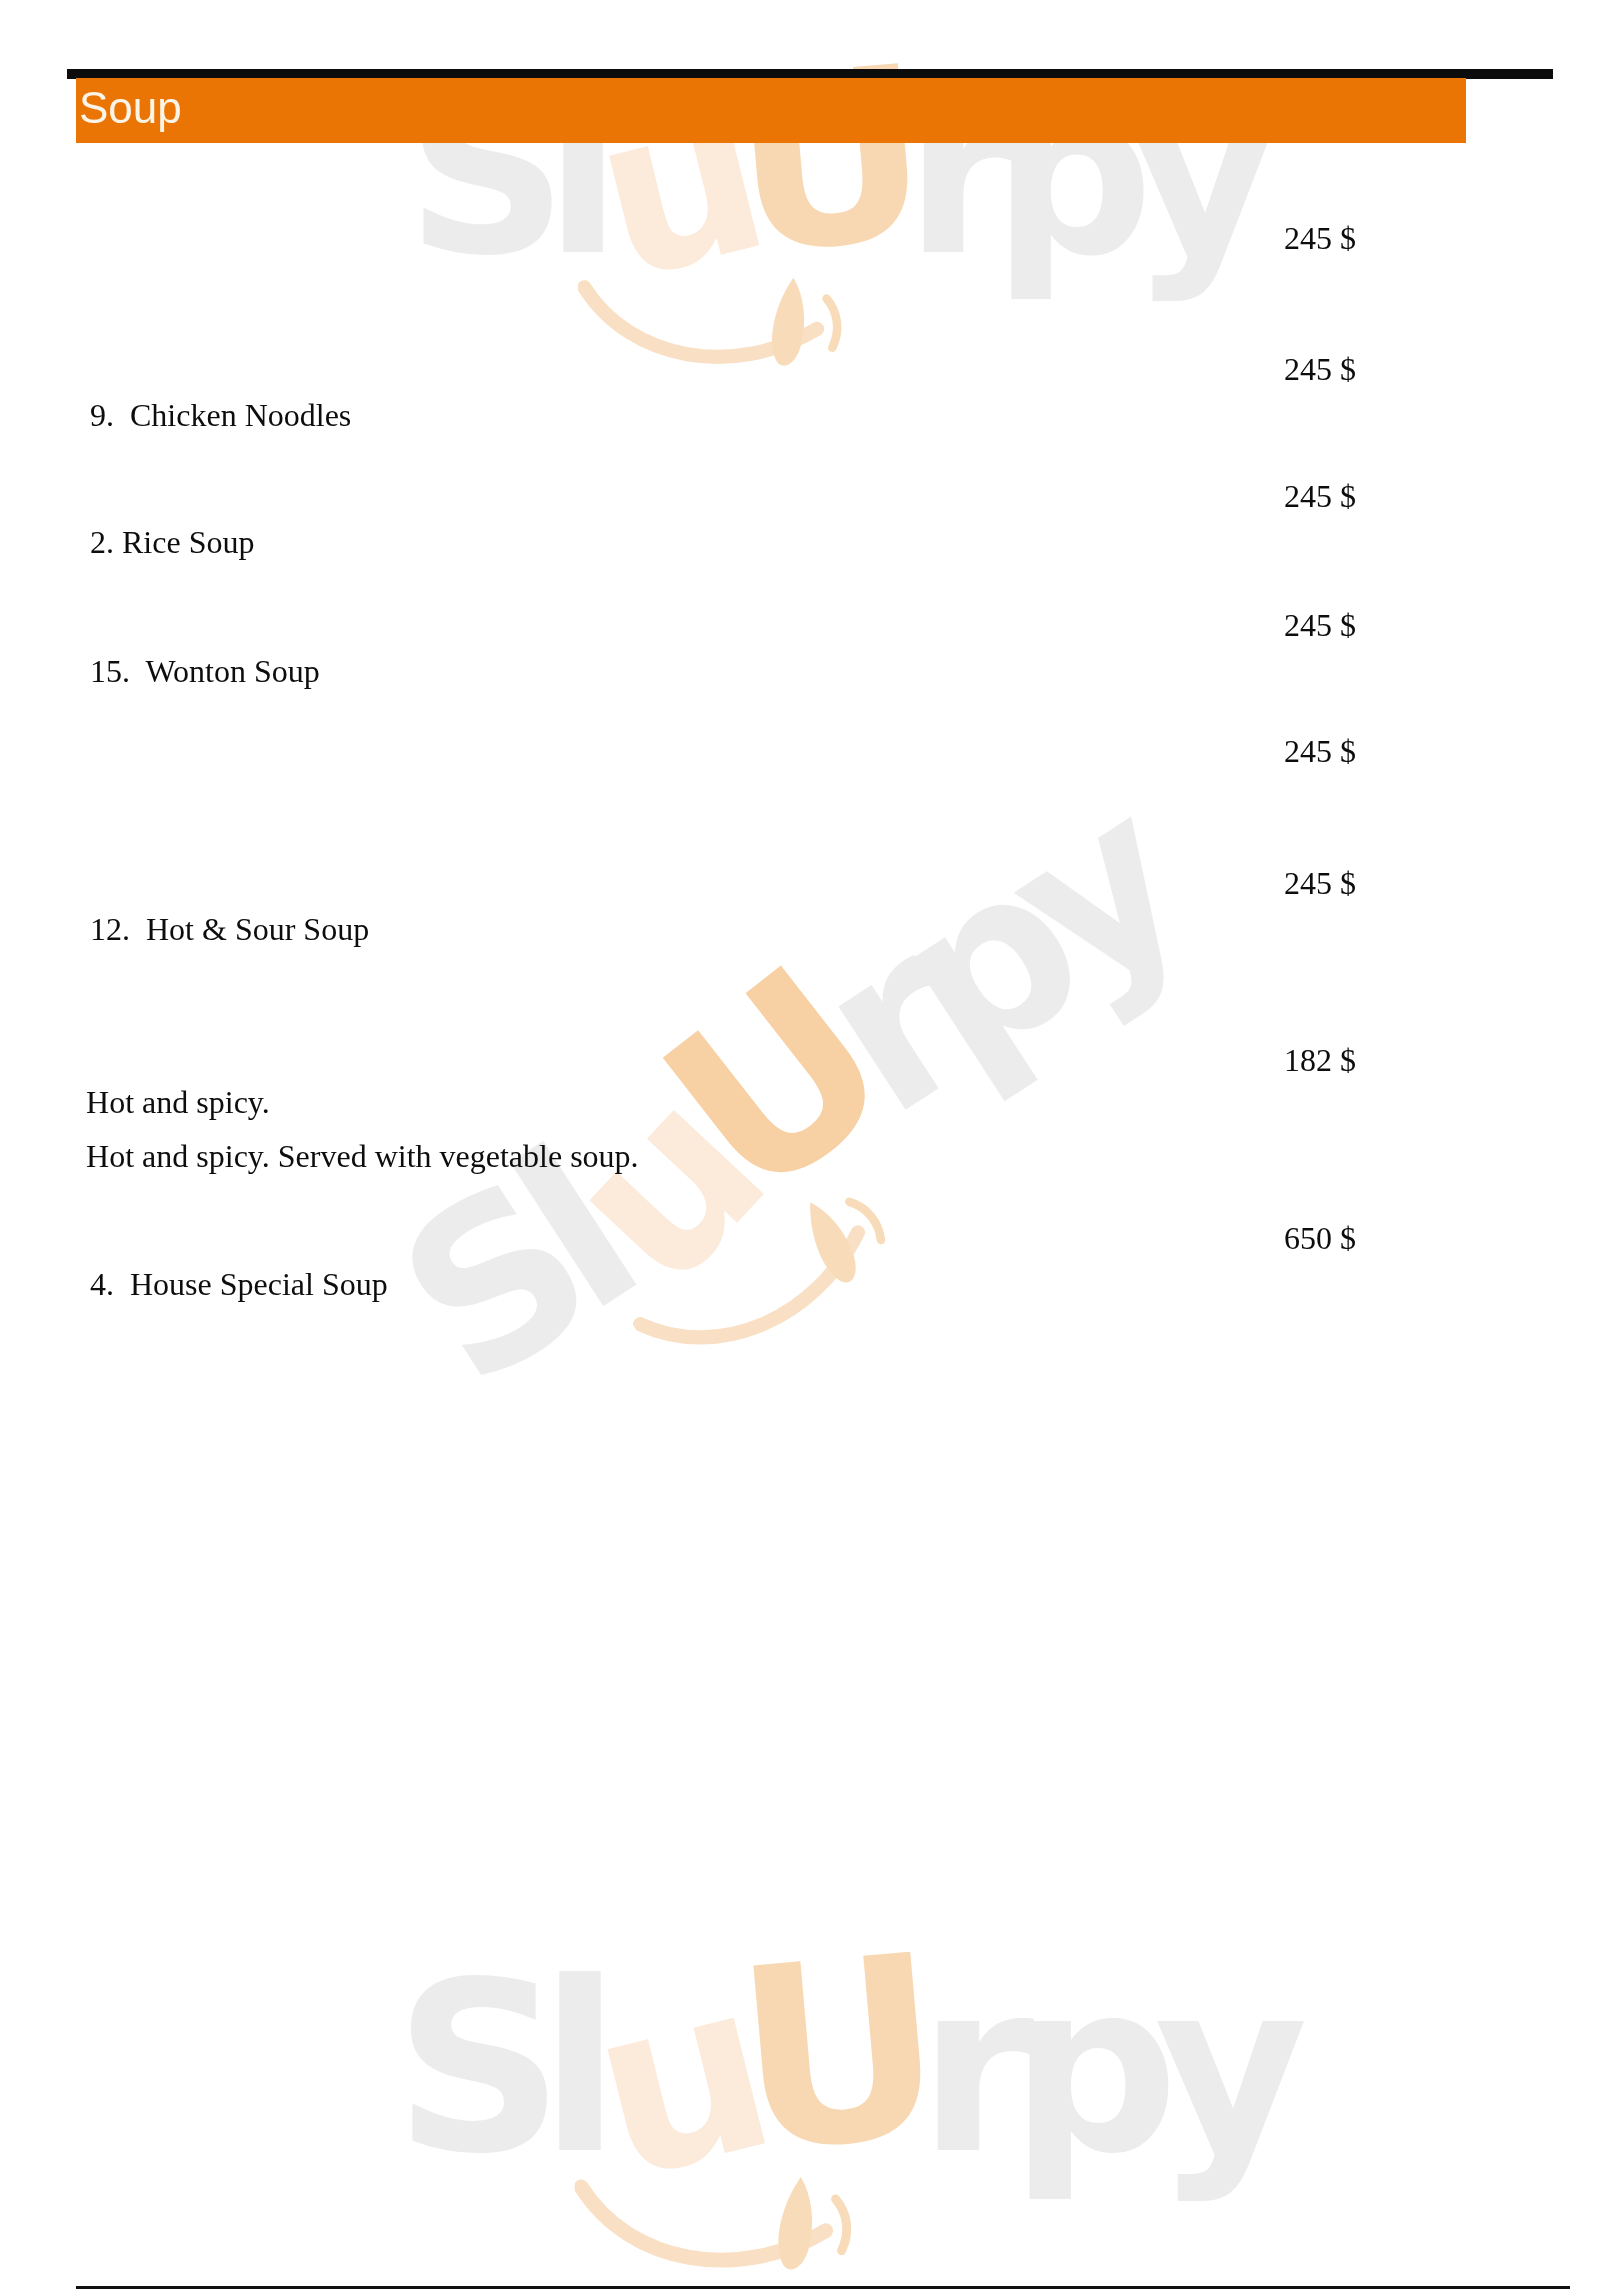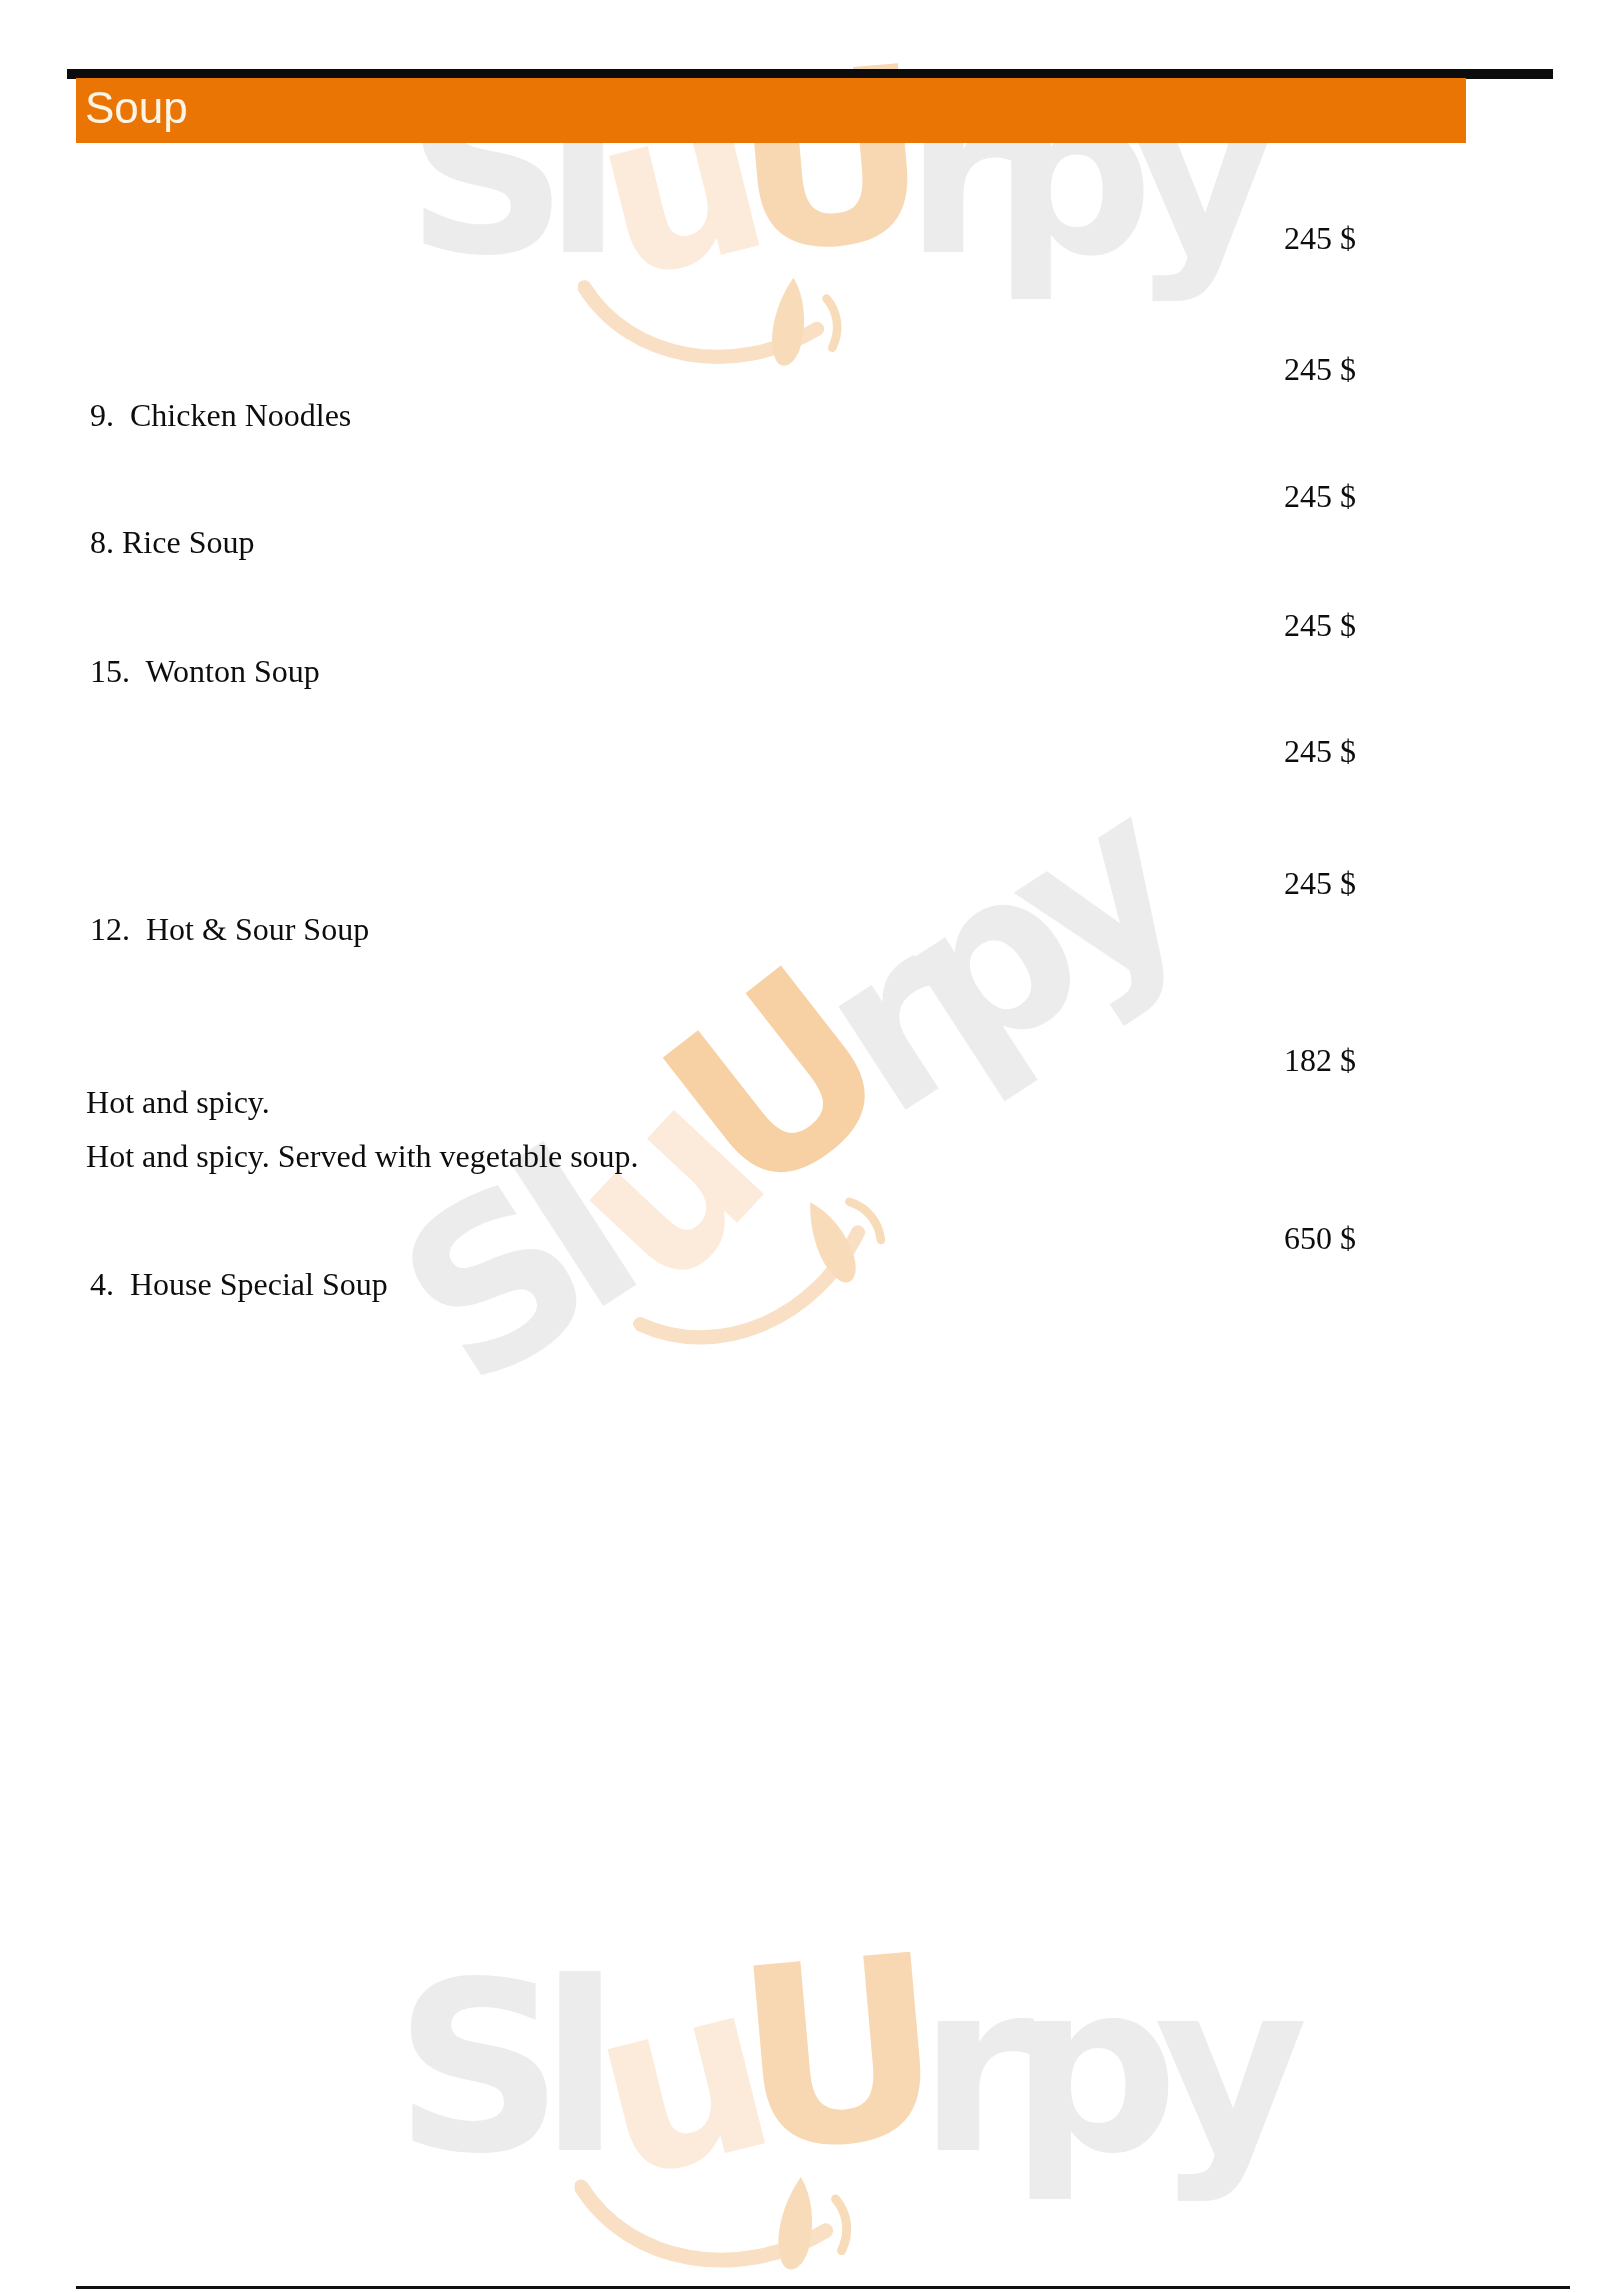--- a/index.html
+++ b/index.html
@@ -53,21 +53,21 @@
     position:absolute;left:76px;top:78px;
     width:1390px;height:65px;
     background:#ea7505;
     z-index:2;
     display:flex;align-items:center;
   }
   .section-title{
     font-family:"Liberation Sans", sans-serif;
     font-size:44px;
     color:#fbf4e7;
-    padding-left:9px;
+    padding-left:3px;
     line-height:1;
     padding-bottom:5.9px;
   }
 
   
   .menu-list{position:absolute;left:0;top:0;width:1621px;height:2293px;z-index:1;}
   .row{
     position:absolute;
     left:90px;right:39px;
     font-size:32px;
@@ -140,21 +140,21 @@
     <div class="row">
       <span class="item-price">245 $</span>
     </div>
 
     <div class="row">
       <span class="item-label">9.  Chicken Noodles</span>
       <span class="item-price">245 $</span>
     </div>
 
     <div class="row">
-      <span class="item-label">8. Rice Soup</span>
+      <span class="item-label">2. Rice Soup</span>
       <span class="item-price">245 $</span>
     </div>
 
     <div class="row">
       <span class="item-label">15.  Wonton Soup</span>
       <span class="item-price">245 $</span>
     </div>
 
     <div class="row">
       <span class="item-price">245 $</span>

